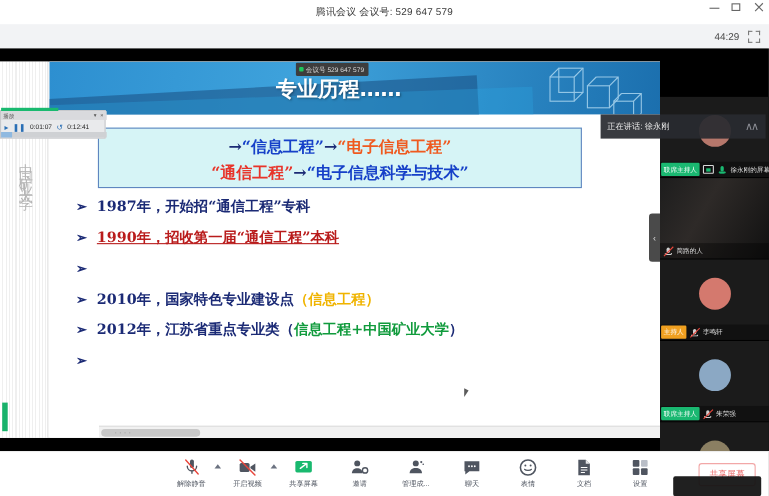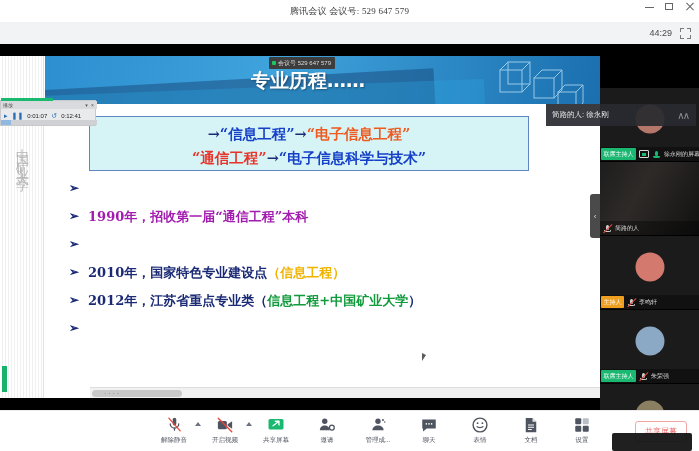--- a/index.html
+++ b/index.html
@@ -15,21 +15,21 @@
     background: #ffffff;
   }
 
   
   .titlebar {
     position: absolute; left: 0; top: 0; width: 699px; height: 22px;
     background: #ffffff;
     display: flex; align-items: center; justify-content: center;
   }
   .titlebar-text {
-    font-size: 9px; color: #3a3a3a; letter-spacing: .2px; font-family: Liberation Serif, serif;
+    font-size: 9px; color: #3a3a3a; letter-spacing: .2px;
   }
   .win-controls {
     position: absolute; right: 4px; top: 1px;
     display: flex; gap: 9px; align-items: center;
   }
   .win-btn { width: 11px; height: 11px; position: relative; cursor: default; }
   .win-btn i { position: absolute; background: #666; }
   .wb-min i { left: 1px; top: 6px; width: 9px; height: 1px; }
   .wb-max i { left: 1px; top: 2px; width: 8px; height: 7px; background: none; border: 1px solid #666; }
   .wb-close i.a, .wb-close i.b { left: 1px; top: 5px; width: 10px; height: 1px; }
@@ -332,24 +332,25 @@
           </div>
 
           <div class="hl-box">
             <div class="hl-line" id="hl2"><span style="color: rgb(27, 42, 117);">→</span><span style="color: rgb(22, 64, 200);">“信息工程”</span><span style="color: rgb(27, 42, 117);">→</span><span style="color: rgb(239, 90, 32);">“电子信息工程”</span></div>
             <div class="hl-line" id="hl1"><span style="color: rgb(232, 52, 42);">“通信工程”</span><span style="color: rgb(27, 42, 117);">→</span><span style="color: rgb(22, 64, 200);">“电子信息科学与技术”</span></div>
           </div>
 
           <div class="bullets" id="bullets">
               <div class="bullet">
                 <span class="chev">➢</span>
+                <span class="btxt"><span style="color: rgb(27, 42, 117);">1987年，开始招“通信工程”专科</span></span>
               </div>
               <div class="bullet">
                 <span class="chev">➢</span>
-                <span class="btxt"><span style="color: #a21caf;">1990年，招收第一届“通信工程”本科</span></span>
+                <span class="btxt"><span style="color: #b91c1c; text-decoration: underline;">1990年，招收第一届“通信工程”本科</span></span>
               </div>
               <div class="bullet">
                 <span class="chev">➢</span>
               </div>
               <div class="bullet">
                 <span class="chev">➢</span>
                 <span class="btxt"><span style="color: rgb(27, 42, 117); text-align: right;">2010年，国家特色专业建设点</span><span style="color: rgb(240, 180, 0);">（信息工程）</span></span>
               </div>
               <div class="bullet">
                 <span class="chev">➢</span>
@@ -366,21 +367,21 @@
           </div>
         </div>
       </div>
     </div>
 
     <div class="side-arrow">
       <span>‹</span>
     </div>
 
     <div class="speaking">
-      <span class="txt">简路的人: 徐永刚</span>
+      <span class="txt">正在讲话: 徐永刚</span>
       <span class="chev2">∧∧</span>
     </div>
 
     <div class="filmstrip" id="filmstrip">
         <div class="tile" style="background: rgb(27, 27, 27);">
           <div class="avatar" style="background: rgb(182, 119, 107);"></div>
           <div class="namebar">
             <span class="role-badge role-cohost">联席主持人</span>
             <span class="share-ico"></span>
             <span class="mic-ico mic-on">

